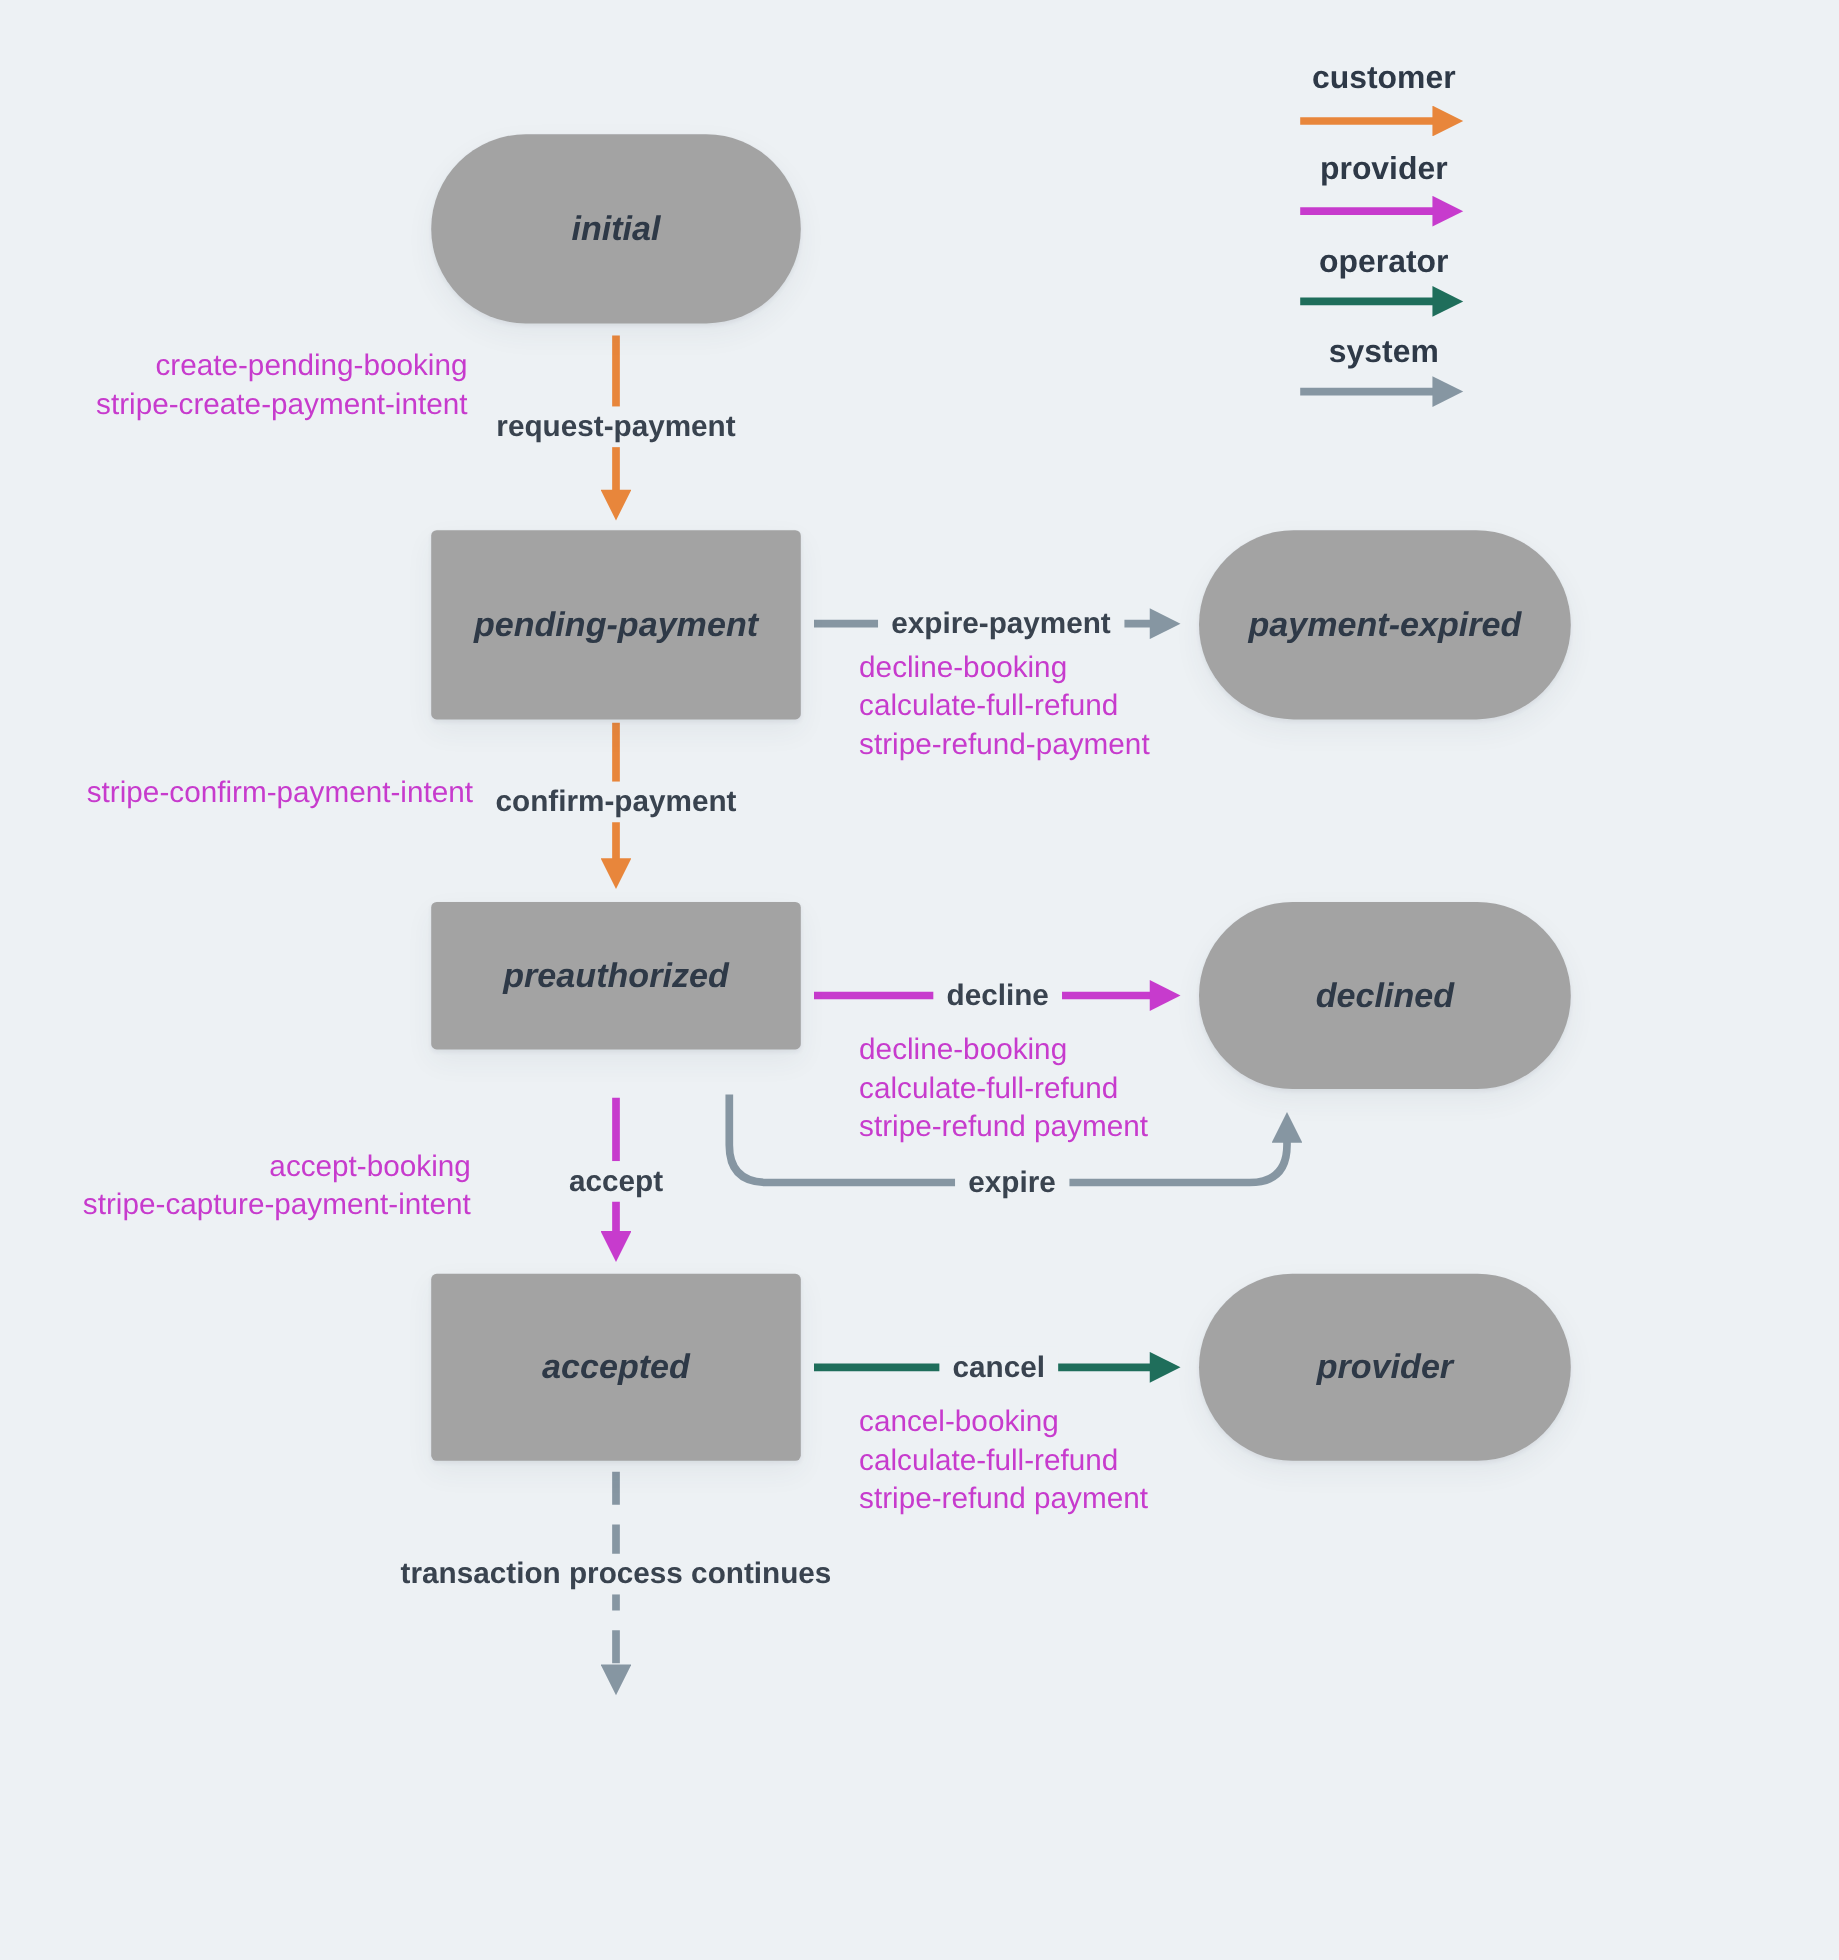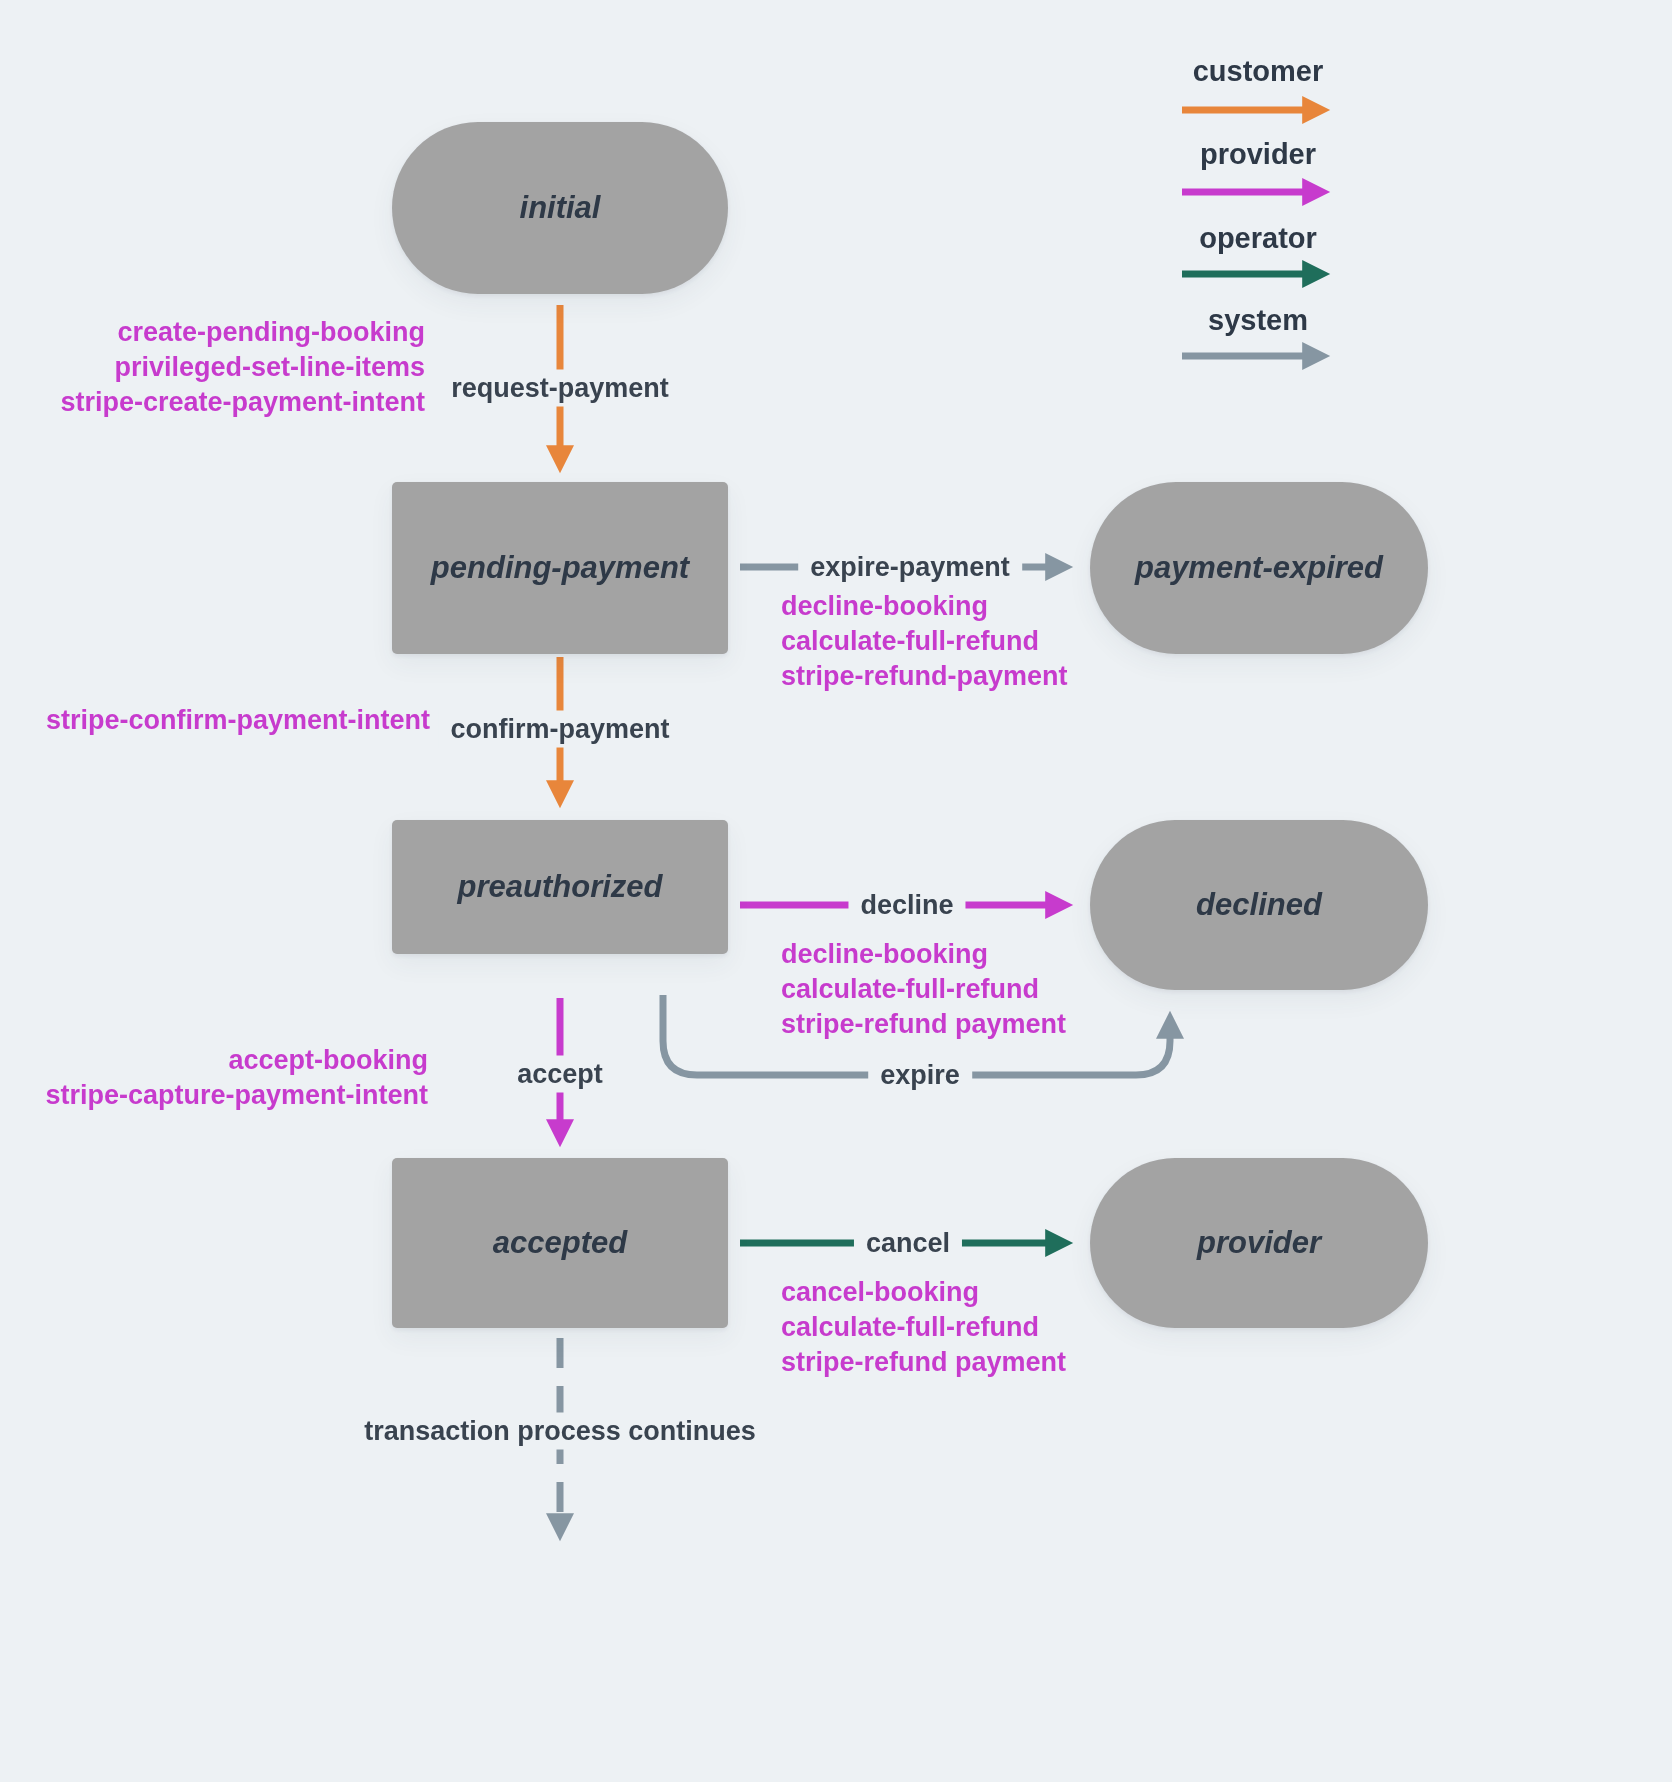--- a/index.html
+++ b/index.html
@@ -27,21 +27,21 @@
     position:absolute;
     transform:translate(-50%,-50%);
     background:#edf1f4;
     padding:3px 12px;
     font-weight:700;font-size:27px;color:#39434f;
     white-space:nowrap;
   }
 
   .actions{
     position:absolute;
-    font-weight:700;font-size:27px;line-height:35px;
+    font-weight:400;font-size:27px;line-height:35px;
     color:#c73bcd;
     white-space:nowrap;
   }
   .actions.align-right{text-align:right;}
 
   .legend-label{
     position:absolute;
     transform:translateX(-50%);
     font-weight:600;font-size:29px;color:#2e3947;
     white-space:nowrap;
@@ -127,21 +127,20 @@
   <div class="edge-label" style="left:910px;top:567px;">expire-payment</div>
   <div class="edge-label" style="left:560px;top:729px;">confirm-payment</div>
   <div class="edge-label" style="left:907px;top:905px;">decline</div>
   <div class="edge-label" style="left:560px;top:1074px;">accept</div>
   <div class="edge-label" style="left:920px;top:1075px;">expire</div>
   <div class="edge-label" style="left:908px;top:1243px;">cancel</div>
   <div class="edge-label" style="left:560px;top:1431px;">transaction process continues</div>
 
   <div class="actions align-right" style="right:1247px;top:315px;">
     <div>create-pending-booking</div>
-    <div>privileged-set-line-items</div>
     <div>stripe-create-payment-intent</div>
   </div>
 
   <div class="actions" style="left:781px;top:589px;">
     <div>decline-booking</div>
     <div>calculate-full-refund</div>
     <div>stripe-refund-payment</div>
   </div>
 
   <div class="actions align-right" style="right:1242px;top:703px;">

